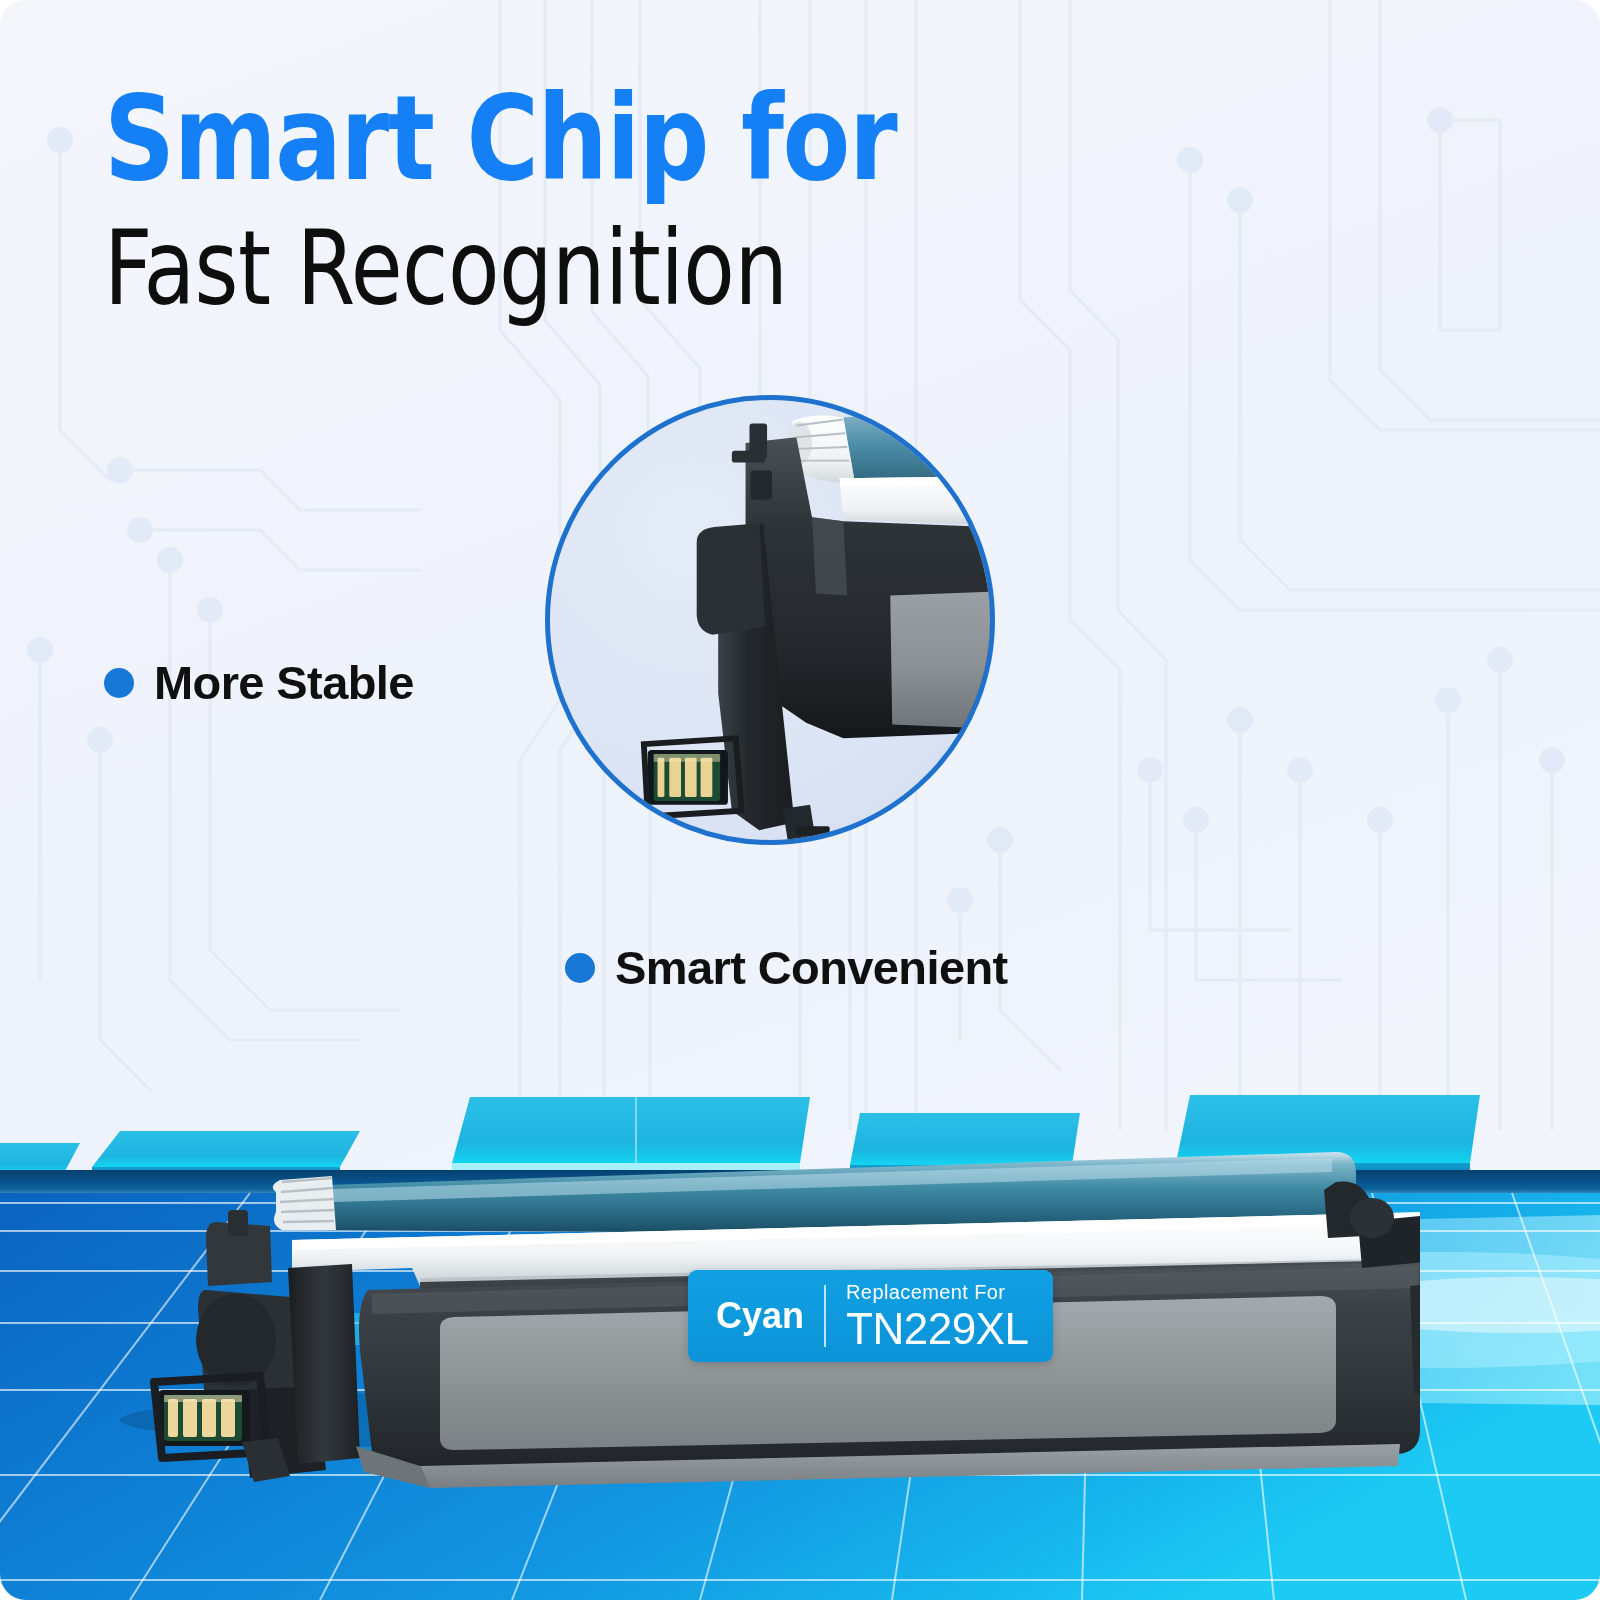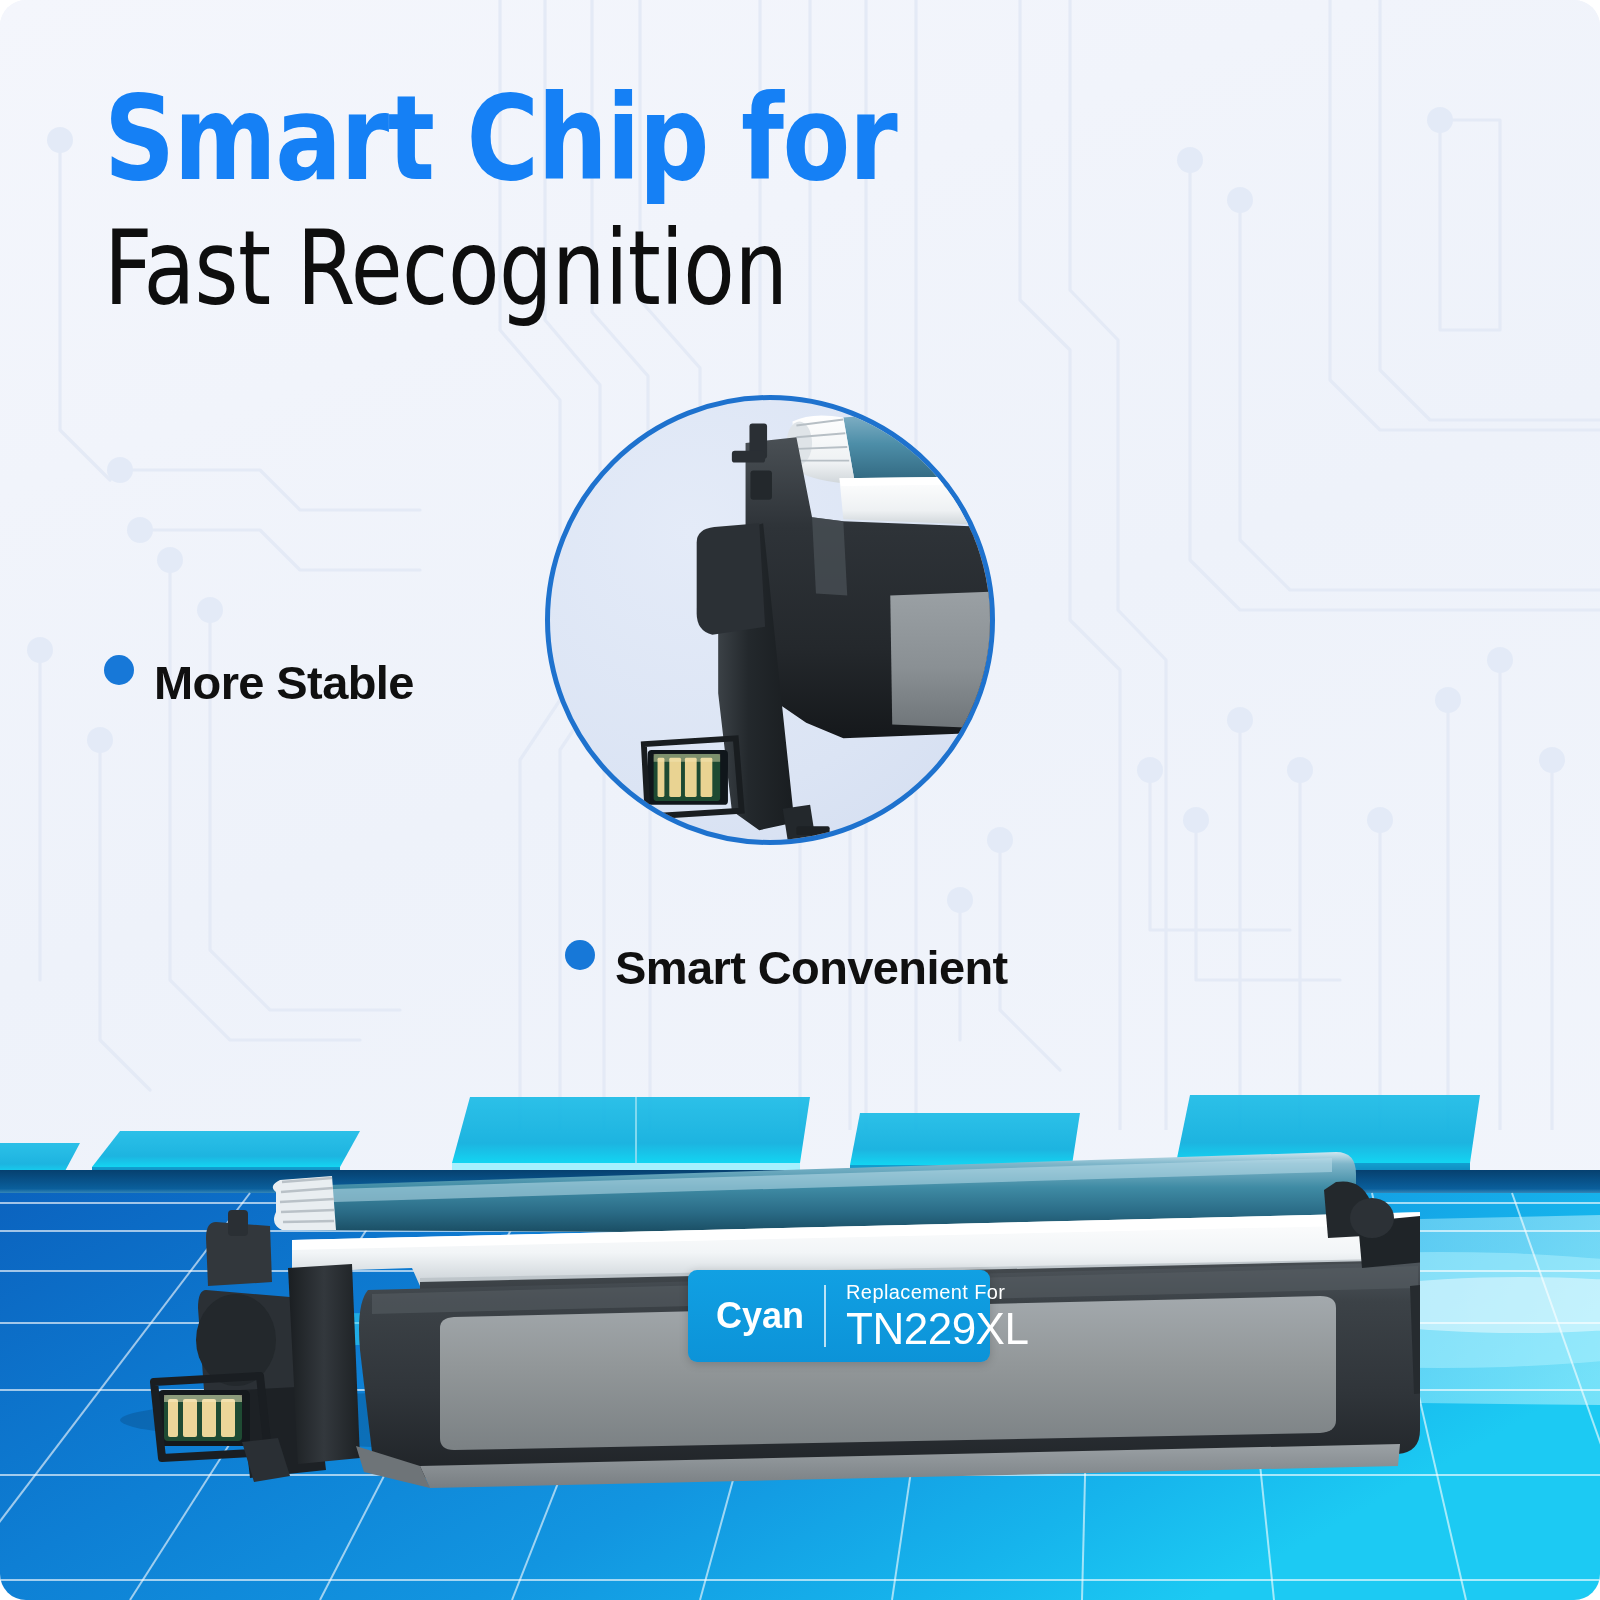--- a/index.html
+++ b/index.html
@@ -63,21 +63,21 @@
     margin: 16px 0 0 0;
     white-space: nowrap;
     transform: scaleX(0.9);
     transform-origin: left center;
   }
 
   
   .bullet {
     position: absolute;
     display: flex;
-    align-items: flex-start;
+    align-items: center;
     gap: 20px;
     white-space: nowrap;
   }
   .bullet-dot {
     width: 30px;
     height: 30px;
     border-radius: 50%;
     background: #1778d8;
     flex: 0 0 auto;
   }
@@ -125,21 +125,21 @@
     top: 1090px;
     width: 1300px;
     height: 420px;
   }
 
   
   .badge {
     position: absolute;
     left: 688px;
     top: 1270px;
-    width: 302px;
+    width: 365px;
     height: 92px;
     background: linear-gradient(180deg, #11a0e3 0%, #0c93d8 100%);
     border-radius: 9px;
     display: flex;
     align-items: center;
     box-shadow: 0 2px 10px rgba(0,0,0,0.18);
   }
   .badge-color {
     font-family: "Liberation Sans", sans-serif;
     font-weight: 700;

